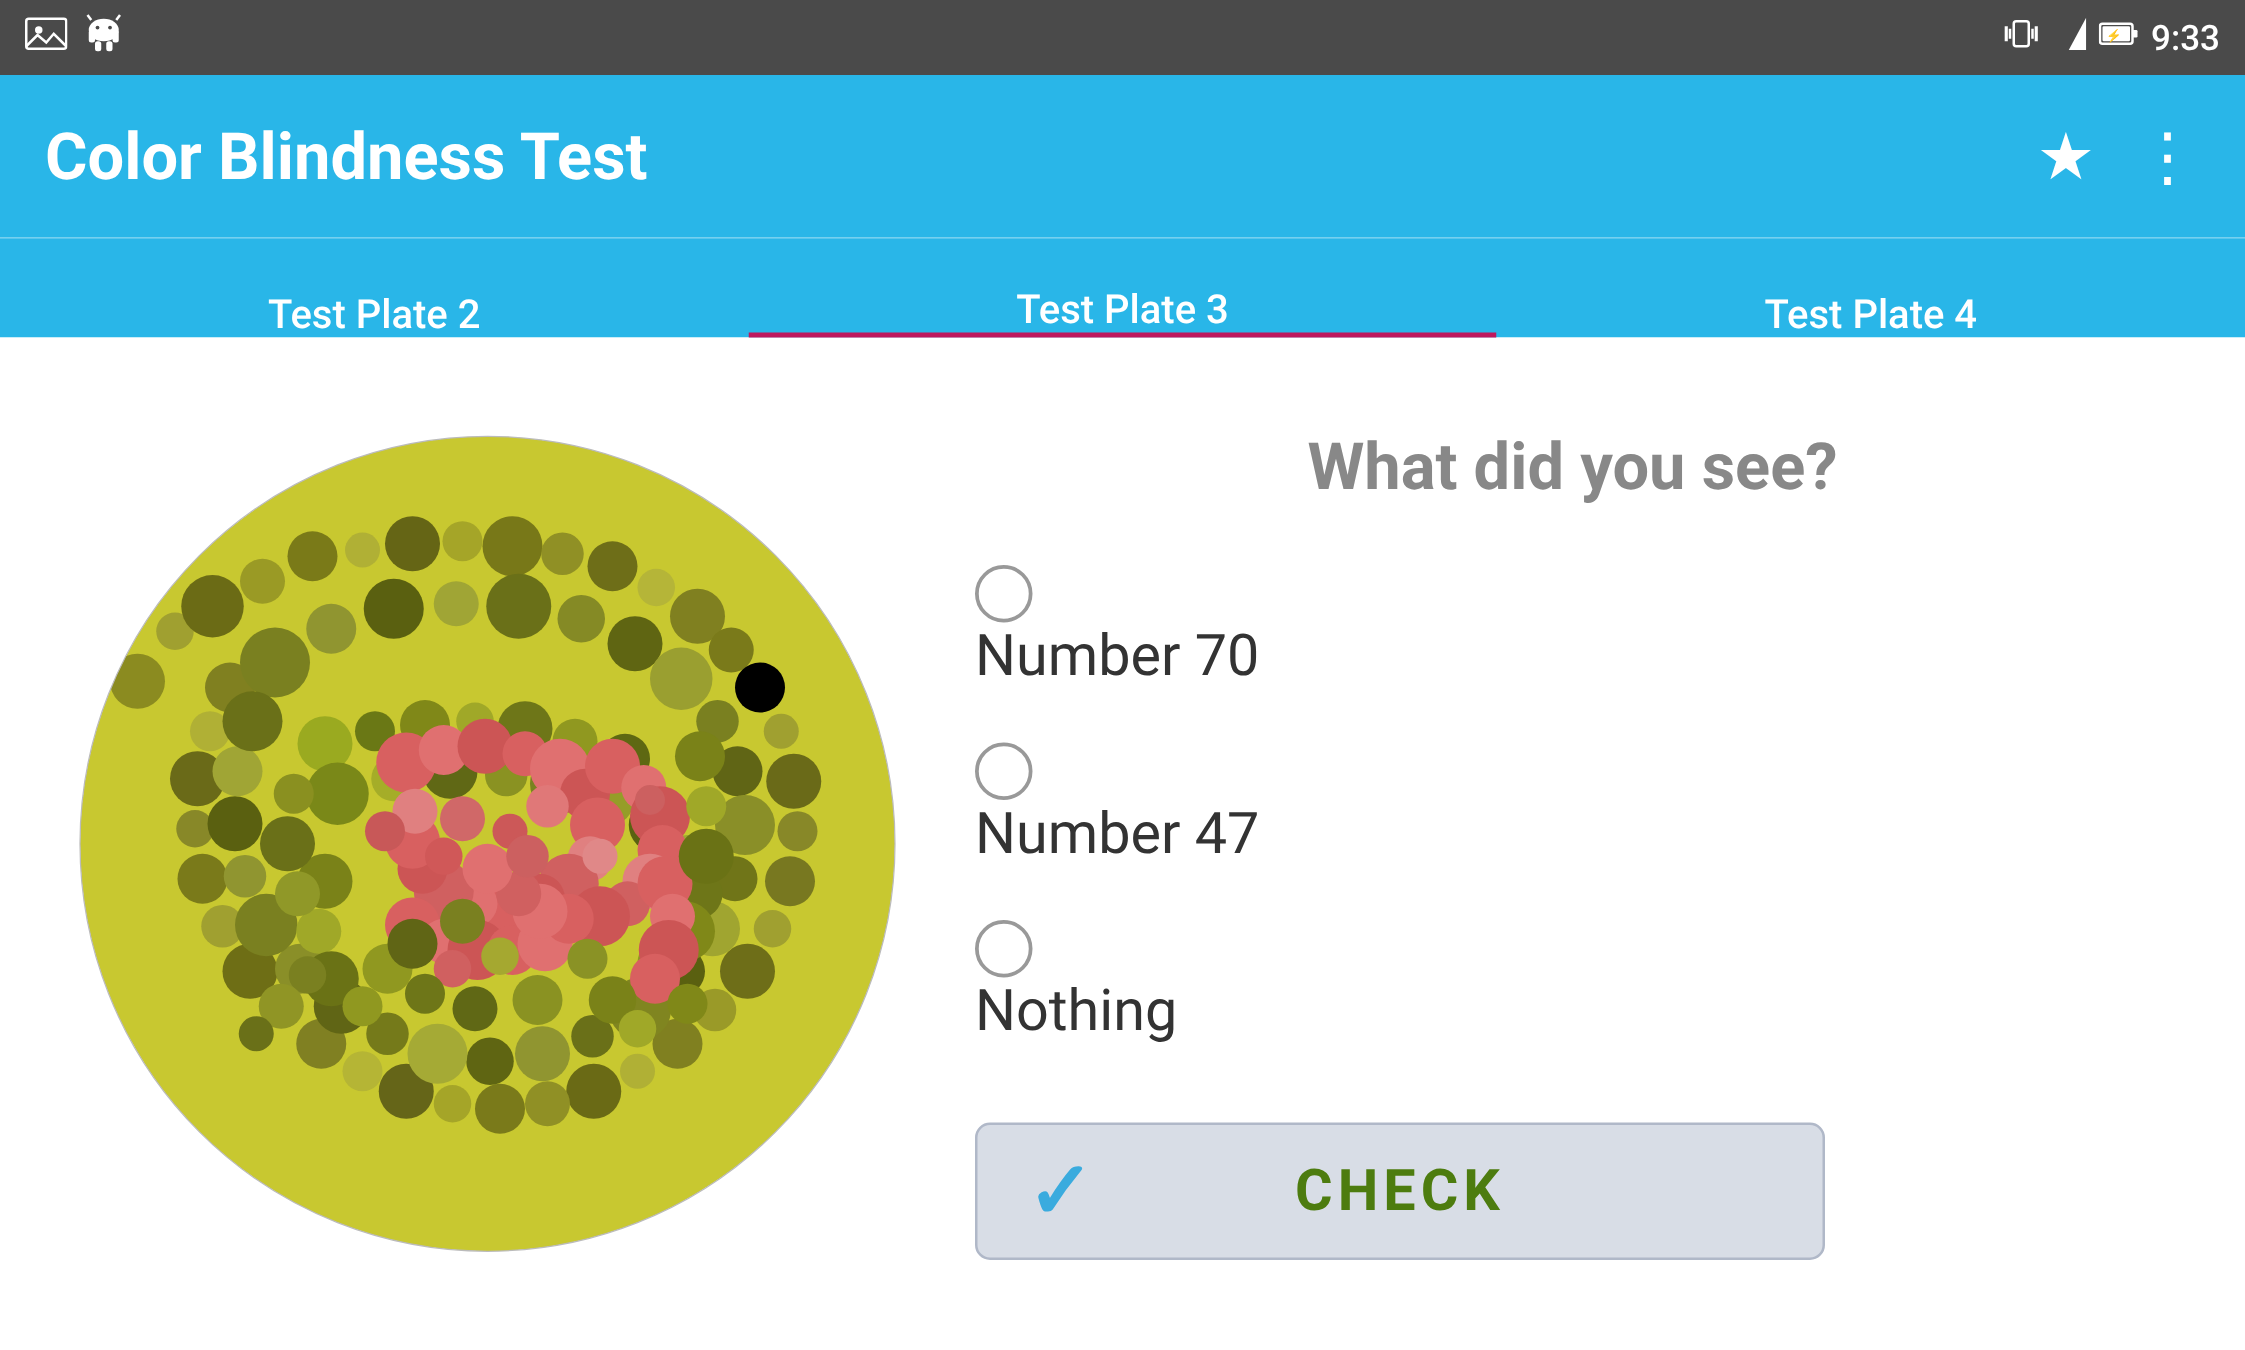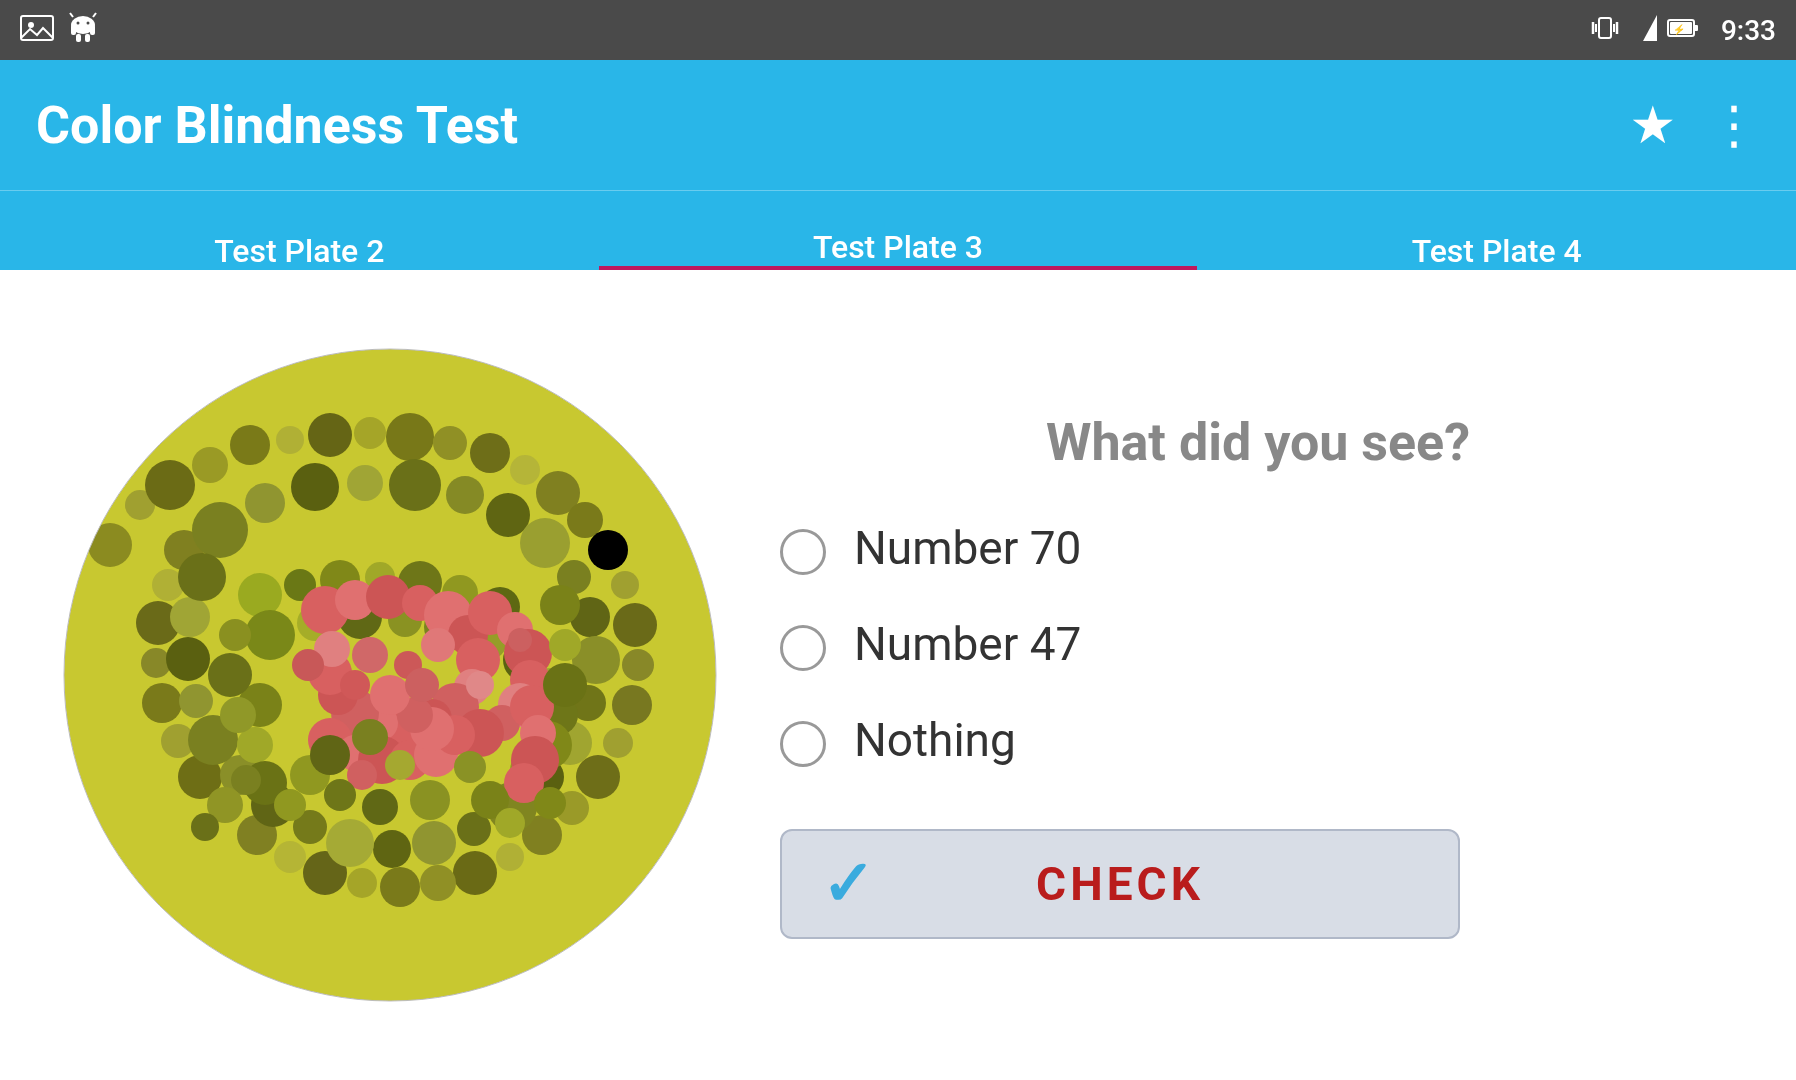--- a/index.html
+++ b/index.html
@@ -122,23 +122,24 @@
     }
     #quiz-question {
       color: #888;
       font-size: 52px;
       font-weight: bold;
       margin-bottom: 48px;
       align-self: center;
     }
     .radio-option {
       display: flex;
-      align-items: flex-end;
+      align-items: flex-start;
       margin-bottom: 42px;
       cursor: pointer;
+      flex-direction: column;
     }
     .radio-circle {
       width: 46px;
       height: 46px;
       border-radius: 50%;
       border: 3px solid #999;
       margin-right: 28px;
       background: white;
       flex-shrink: 0;
     }
@@ -162,21 +163,21 @@
     #check-checkmark {
       color: #3aabde;
       font-size: 64px;
       position: absolute;
       left: 40px;
       font-weight: bold;
     }
     #check-label {
       font-size: 46px;
       font-weight: bold;
-      color: #b91c1c;
+      color: #4d7c0f;
       letter-spacing: 4px;
     }
 
     
     .plate-svg {
       width: 100%;
       height: 100%;
     }
   </style>
 </head>
@@ -225,21 +226,21 @@
     </span>
 
     <span>
       <svg width="32" height="22" viewBox="0 0 32 22" fill="none">
         <rect x="1" y="3" width="26" height="16" rx="2" stroke="white" stroke-width="2"></rect>
         <rect x="3" y="5" width="22" height="12" rx="1" fill="white"></rect>
         <rect x="27" y="8" width="4" height="6" rx="1" fill="white"></rect>
         <text x="6" y="16" font-size="10" fill="#4a4a4a" font-weight="bold">⚡</text>
       </svg>
     </span>
-    <span style="font-size:28px;font-weight:500;color:white;margin-left:12px;">9:33</span>
+    <span style="font-size:28px;font-weight:500;color:white;">9:33</span>
   </div>
 </div>
 
 <div id="app-bar">
   <span id="app-title">Color Blindness Test</span>
   <div id="app-bar-actions">
     <span class="action-icon">★</span>
     <span class="action-icon">⋮</span>
   </div>
 </div>

